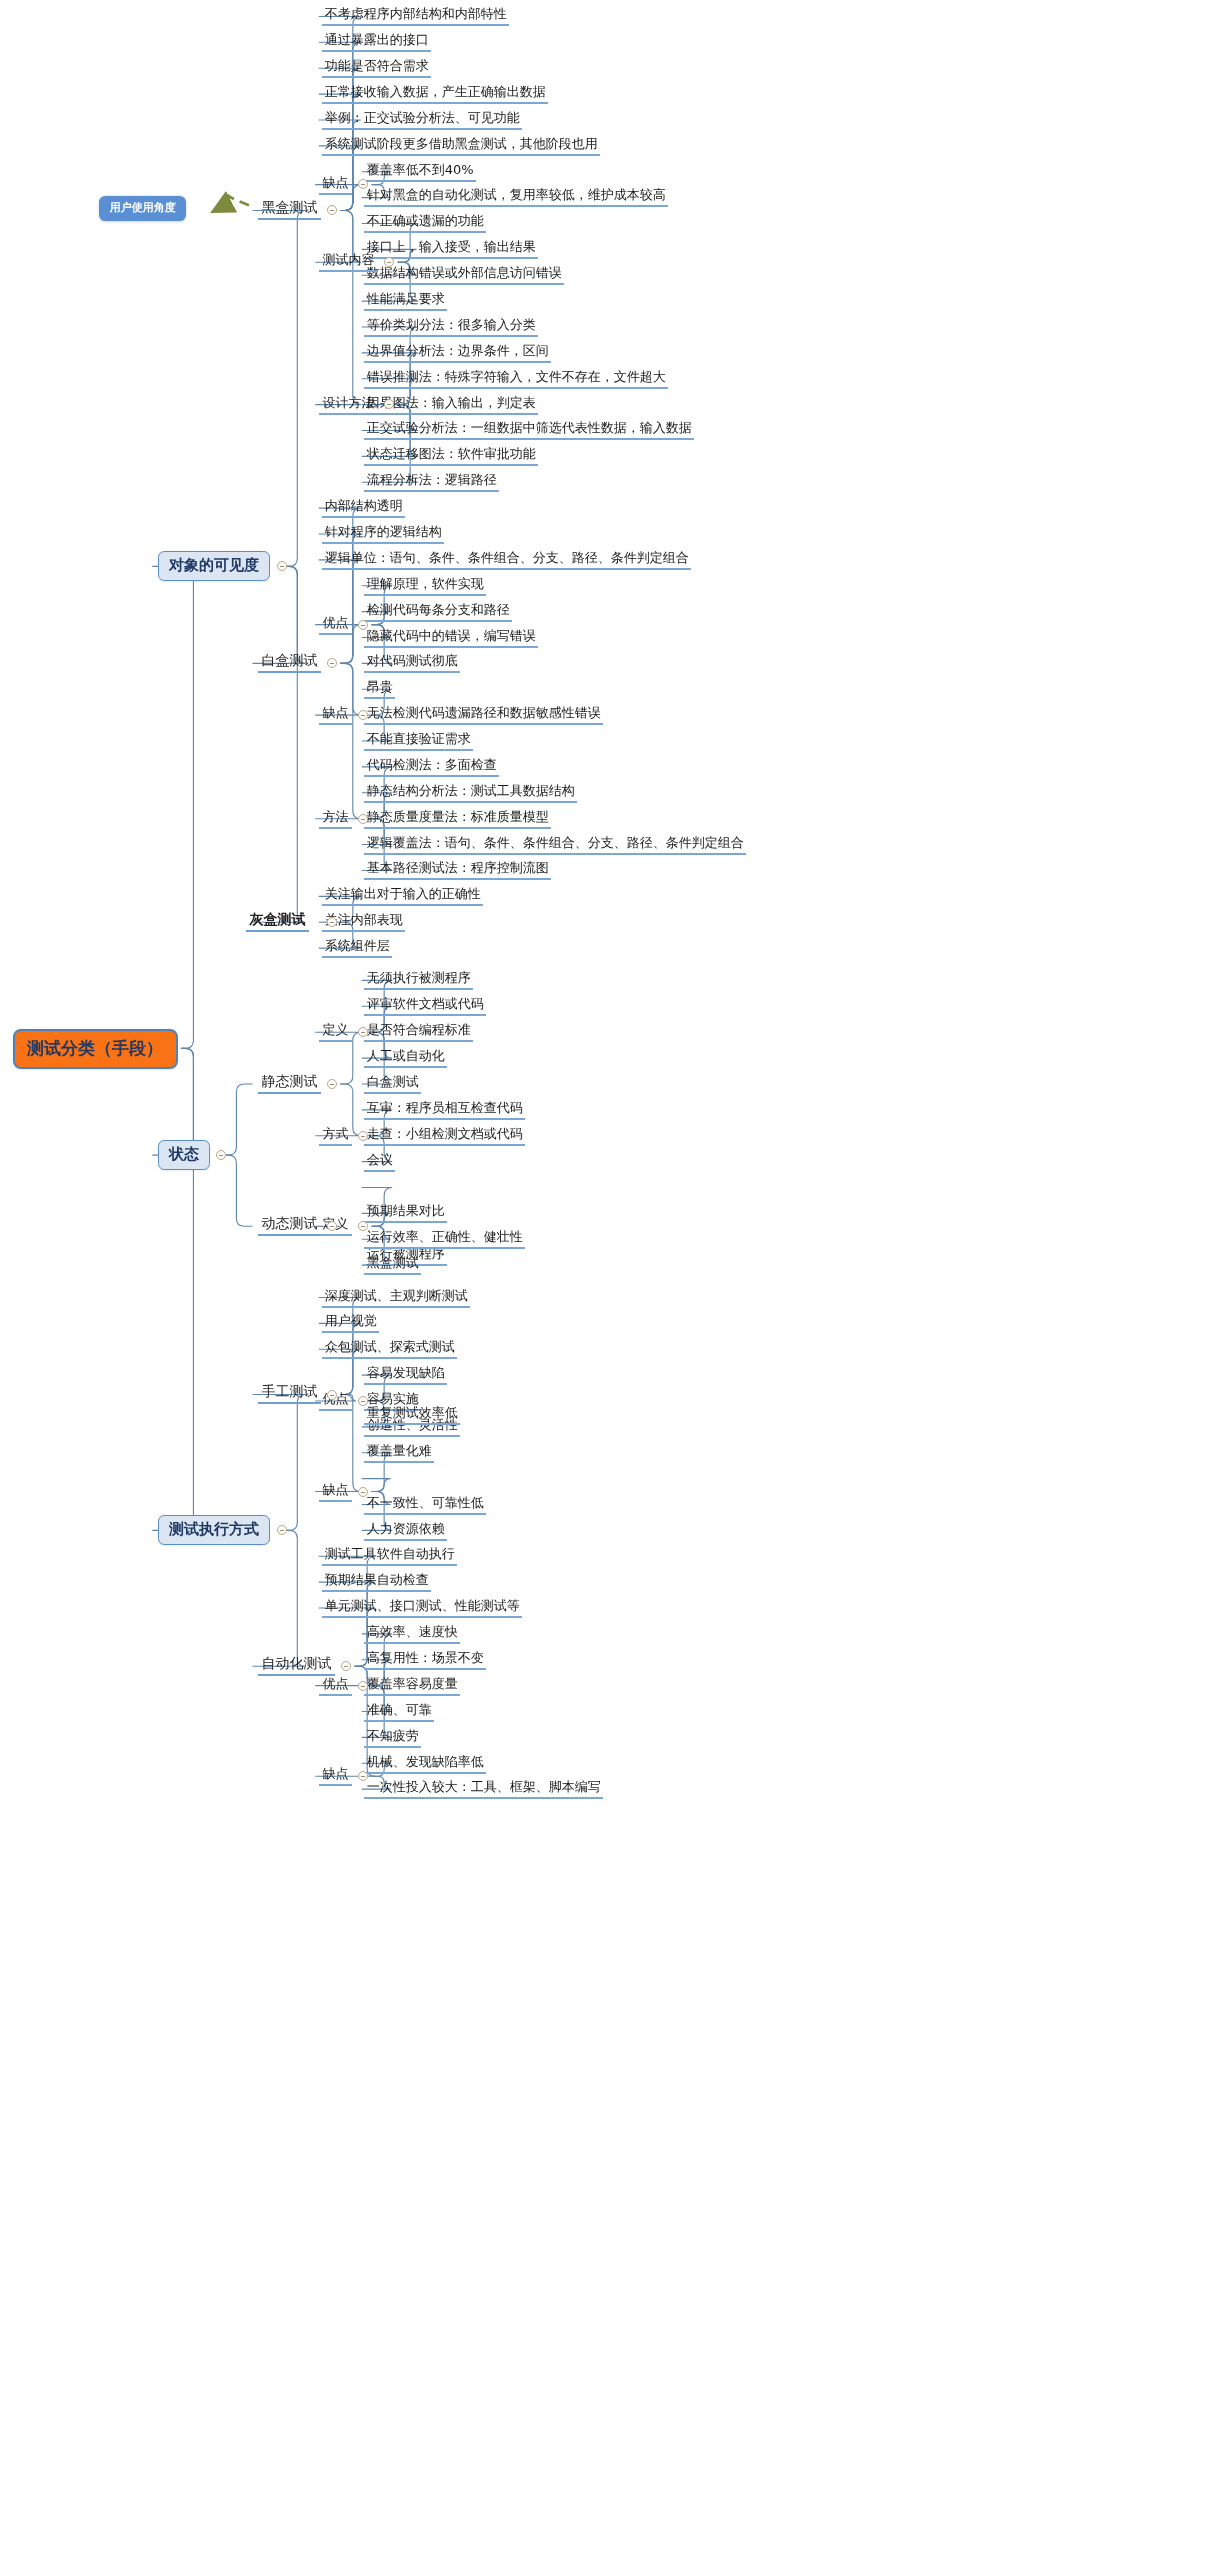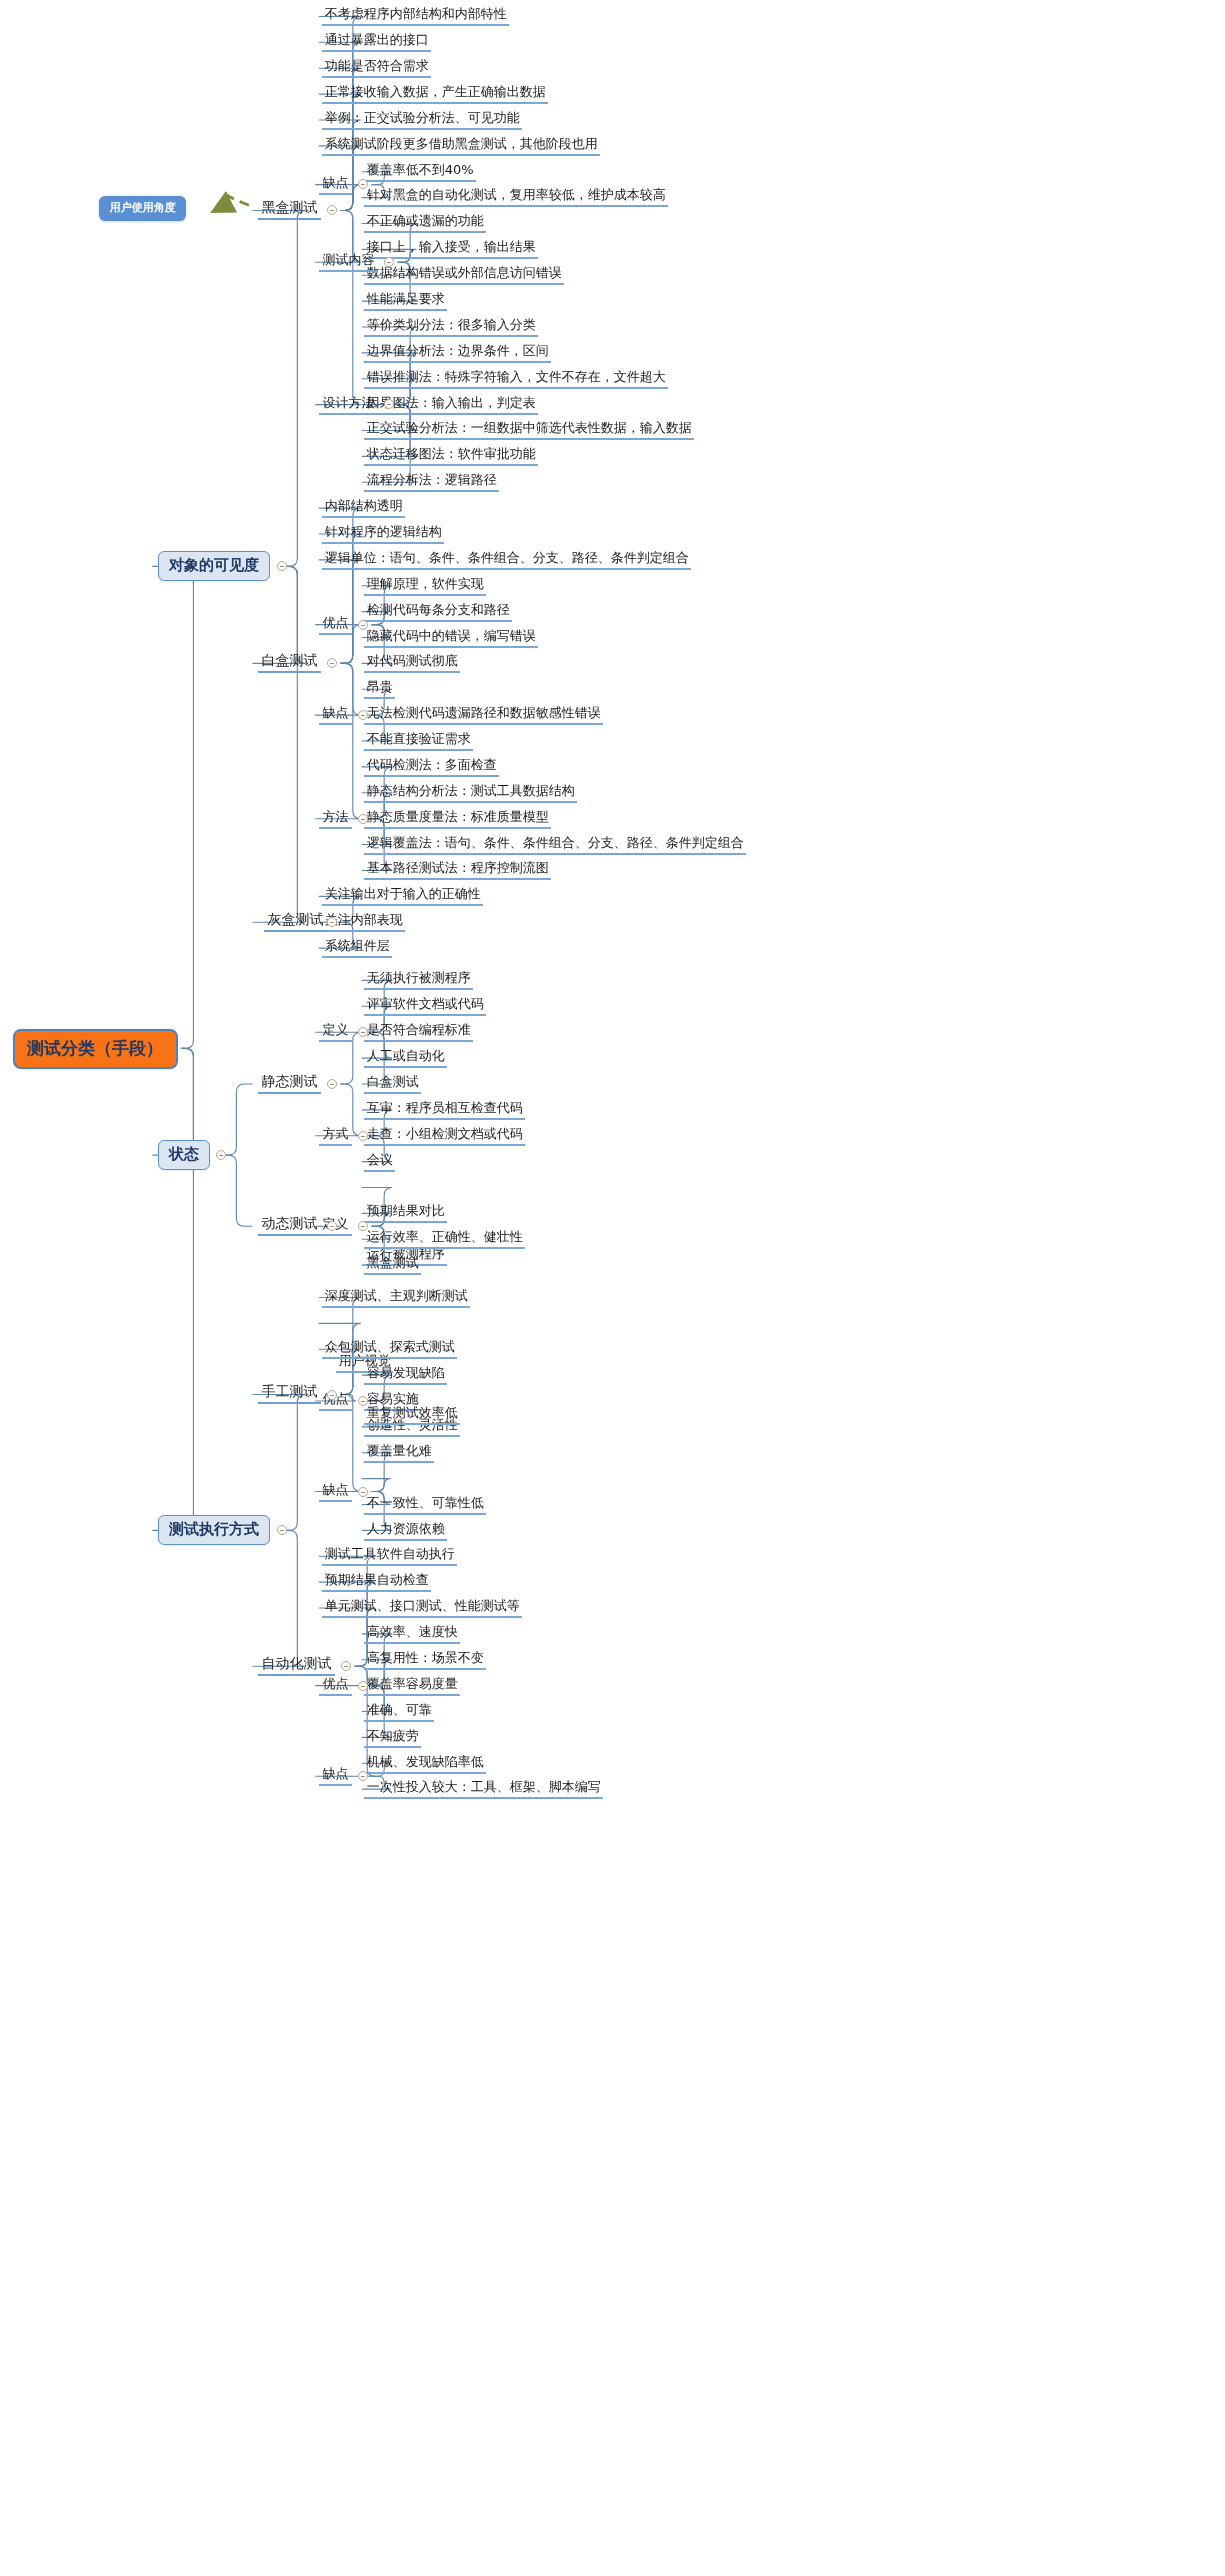--- a/index.html
+++ b/index.html
@@ -215,21 +215,21 @@
       <div class="node n-leaf" style="left: 364px; top: 809px;">静态质量度量法：标准质量模型</div>
       <div class="node n-leaf" style="left: 364px; top: 835px;">逻辑覆盖法：语句、条件、条件组合、分支、路径、条件判定组合</div>
       <div class="node n-leaf" style="left: 364px; top: 860px;">基本路径测试法：程序控制流图</div>
       <div class="node n-l3" style="left: 319px; top: 809px;">方法</div>
       <div class="toggle" style="left: 358px; top: 814px;"></div>
       <div class="node n-l2" style="left: 258px; top: 652px;">白盒测试</div>
       <div class="toggle" style="left: 327px; top: 658px;"></div>
       <div class="node n-leaf" style="left: 322px; top: 886px;">关注输出对于输入的正确性</div>
       <div class="node n-leaf" style="left: 322px; top: 912px;">关注内部表现</div>
       <div class="node n-leaf" style="left: 322px; top: 938px;">系统组件层</div>
-      <div class="node n-l2" style="left: 264px; top: 911px;">灰盒测试</div>
+      <div class="node n-l2" style="left: 246px; top: 911px; font-weight: bold;">灰盒测试</div>
       <div class="toggle" style="left: 327px; top: 917px;"></div>
       <div class="node n-l1" style="left: 158px; top: 551px;">对象的可见度</div>
       <div class="toggle" style="left: 277px; top: 561px;"></div>
       <div class="node n-leaf" style="left: 364px; top: 970px;">无须执行被测程序</div>
       <div class="node n-leaf" style="left: 364px; top: 996px;">评审软件文档或代码</div>
       <div class="node n-leaf" style="left: 364px; top: 1022px;">是否符合编程标准</div>
       <div class="node n-leaf" style="left: 364px; top: 1048px;">人工或自动化</div>
       <div class="node n-leaf" style="left: 364px; top: 1074px;">白盒测试</div>
       <div class="node n-l3" style="left: 319px; top: 1022px;">定义</div>
       <div class="toggle" style="left: 358px; top: 1027px;"></div>
@@ -244,21 +244,21 @@
       <div class="node n-leaf" style="left: 364px; top: 1203px;">预期结果对比</div>
       <div class="node n-leaf" style="left: 364px; top: 1229px;">运行效率、正确性、健壮性</div>
       <div class="node n-leaf" style="left: 364px; top: 1255px;">黑盒测试</div>
       <div class="node n-l3" style="left: 319px; top: 1216px;">定义</div>
       <div class="toggle" style="left: 358px; top: 1221px;"></div>
       <div class="node n-l2" style="left: 258px; top: 1215px;">动态测试</div>
       <div class="toggle" style="left: 327px; top: 1221px;"></div>
       <div class="node n-l1" style="left: 158px; top: 1140px;">状态</div>
       <div class="toggle" style="left: 216px; top: 1150px;"></div>
       <div class="node n-leaf" style="left: 322px; top: 1288px;">深度测试、主观判断测试</div>
-      <div class="node n-leaf" style="left: 336px; top: 1313px; margin-top: 40px;">用户视觉</div>
+      <div class="node n-leaf" style="left: 322px; top: 1313px;">用户视觉</div>
       <div class="node n-leaf" style="left: 322px; top: 1339px;">众包测试、探索式测试</div>
       <div class="node n-leaf" style="left: 364px; top: 1365px;">容易发现缺陷</div>
       <div class="node n-leaf" style="left: 364px; top: 1391px;">容易实施</div>
       <div class="node n-leaf" style="left: 364px; top: 1417px;">创造性、灵活性</div>
       <div class="node n-l3" style="left: 319px; top: 1391px;">优点</div>
       <div class="toggle" style="left: 358px; top: 1396px;"></div>
       <div class="node n-leaf" style="left: 364px; top: 1443px;">覆盖量化难</div>
       <div class="node n-leaf" style="left: 364px; top: 1405px;">重复测试效率低</div>
       <div class="node n-leaf" style="left: 364px; top: 1495px;">不一致性、可靠性低</div>
       <div class="node n-leaf" style="left: 364px; top: 1521px;">人力资源依赖</div>

